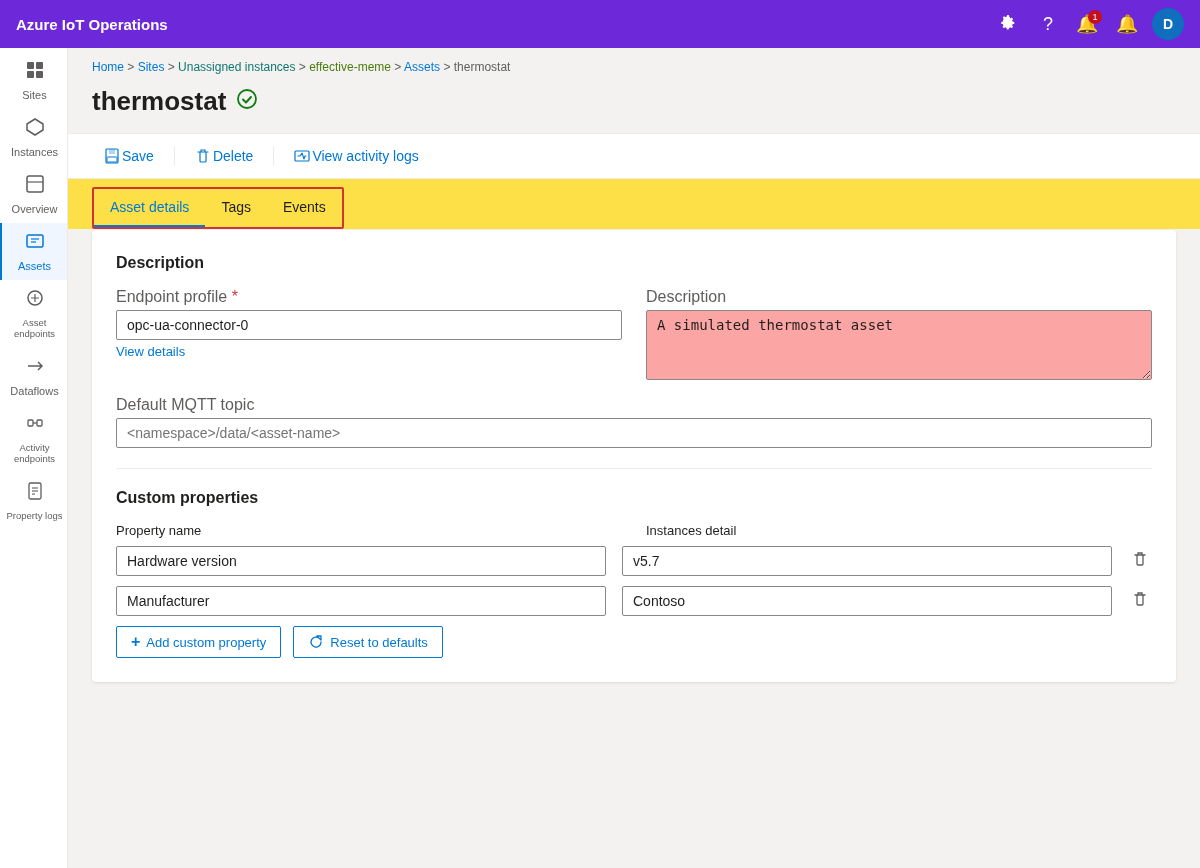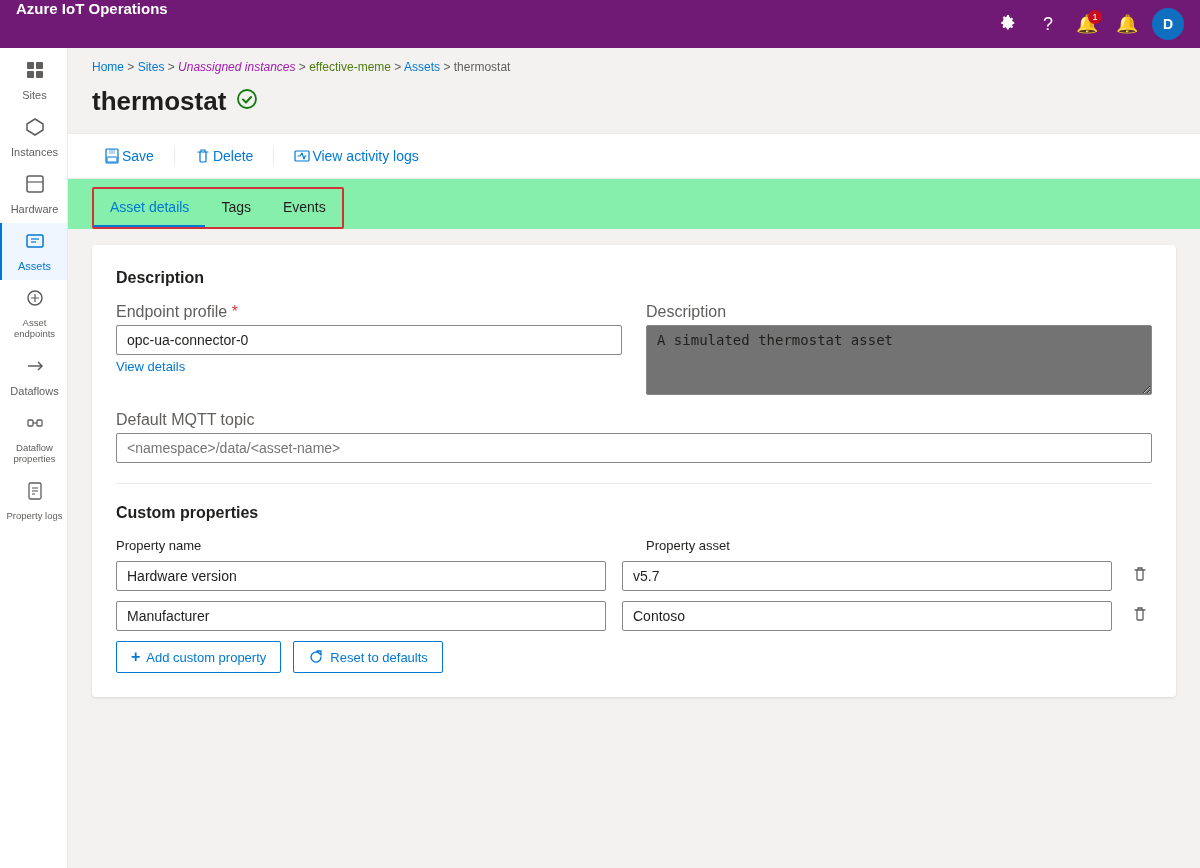--- a/index.html
+++ b/index.html
@@ -1,22 +1,23 @@
 <!DOCTYPE html>
 <html><head>
   <meta charset="utf-8">
   <style>
     * { box-sizing: border-box; margin: 0; padding: 0; }
     body { font-family: 'Segoe UI', sans-serif; font-size: 14px; background: #f3f2f1; display: flex; flex-direction: column; height: 868px; overflow: hidden; }
 
     
     .top-nav {
-      background: #701a75;
+      background: #6d28d9;
       height: 48px;
       display: flex;
+      align-items: center;
       padding: 0 16px;
       flex-shrink: 0;
     }
     .top-nav-title {
       color: white;
       font-size: 15px;
       font-weight: 600;
       flex: 1;
     }
     .top-nav-icons {
@@ -155,21 +156,21 @@
     .toolbar-divider {
       width: 1px;
       height: 20px;
       background: #edebe9;
       margin: 0 4px;
     }
 
     
     .tabs-container {
       padding: 0 24px;
-      background: #86efac;
+      background: #fde047;
     }
     .tabs-wrapper {
       display: inline-flex;
       border: 2px solid #d13438;
       border-radius: 2px;
       margin-top: 8px;
       margin-bottom: 0;
     }
     .tab {
       padding: 10px 16px;
@@ -180,21 +181,21 @@
       white-space: nowrap;
     }
     .tab.active {
       color: #0078d4;
       border-bottom: 2px solid #0078d4;
       font-weight: 500;
     }
 
     
     .main-card {
-      margin: 16px 24px;
+      margin: 1px 24px;
       background: white;
       border-radius: 4px;
       padding: 24px;
       box-shadow: 0 1px 3px rgba(0,0,0,0.1);
     }
 
     .section-title {
       font-size: 16px;
       font-weight: 600;
       color: #201f1e;
@@ -225,21 +226,21 @@
       color: #201f1e;
       background: white;
       outline: none;
     }
     .form-textarea {
       border: 1px solid #8a8886;
       border-radius: 2px;
       padding: 6px 10px;
       font-size: 14px;
       color: #201f1e;
-      background: #737373;
+      background: #fca5a5;
       outline: none;
       resize: vertical;
       min-height: 70px;
     }
     .link-text {
       color: #0078d4;
       font-size: 13px;
       cursor: pointer;
       text-decoration: none;
     }
@@ -353,21 +354,21 @@
       </span>
       <span>Instances</span>
     </div>
     <div class="sidebar-item">
       <span class="sidebar-icon">
         <svg width="20" height="20" viewBox="0 0 20 20" fill="#605e5c">
             <rect x="2" y="2" width="16" height="16" rx="2" stroke="#605e5c" stroke-width="1.5" fill="none"></rect>
             <line x1="2" y1="8" x2="18" y2="8" stroke="#605e5c" stroke-width="1.2"></line>
           </svg>
       </span>
-      <span>Hardware</span>
+      <span>Overview</span>
     </div>
     <div class="sidebar-item active">
       <span class="sidebar-icon">
         <svg width="20" height="20" viewBox="0 0 20 20" fill="none">
             <rect x="2" y="4" width="16" height="12" rx="1.5" stroke="#0078d4" stroke-width="1.5"></rect>
             <line x1="6" y1="8" x2="14" y2="8" stroke="#0078d4" stroke-width="1.2"></line>
             <line x1="6" y1="11" x2="11" y2="11" stroke="#0078d4" stroke-width="1.2"></line>
           </svg>
       </span>
       <span style="color:#0078d4;">Assets</span>
@@ -390,21 +391,21 @@
       <span>Dataflows</span>
     </div>
     <div class="sidebar-item">
       <span class="sidebar-icon">
         <svg width="20" height="20" viewBox="0 0 20 20" fill="none">
             <rect x="3" y="7" width="5" height="6" rx="1" stroke="#605e5c" stroke-width="1.3"></rect>
             <rect x="12" y="7" width="5" height="6" rx="1" stroke="#605e5c" stroke-width="1.3"></rect>
             <line x1="8" y1="10" x2="12" y2="10" stroke="#605e5c" stroke-width="1.3"></line>
           </svg>
       </span>
-      <span style="font-size:9.5px;text-align:center;line-height:1.2;">Dataflow properties</span>
+      <span style="font-size:9.5px;text-align:center;line-height:1.2;">Activity endpoints</span>
     </div>
     <div class="sidebar-item">
       <span class="sidebar-icon">
         <svg width="20" height="20" viewBox="0 0 20 20" fill="none">
             <rect x="4" y="2" width="12" height="16" rx="1.5" stroke="#605e5c" stroke-width="1.3"></rect>
             <line x1="7" y1="7" x2="13" y2="7" stroke="#605e5c" stroke-width="1.1"></line>
             <line x1="7" y1="10" x2="13" y2="10" stroke="#605e5c" stroke-width="1.1"></line>
             <line x1="7" y1="13" x2="10" y2="13" stroke="#605e5c" stroke-width="1.1"></line>
           </svg>
       </span>
@@ -412,21 +413,21 @@
     </div>
   </div>
 
   <div class="content">
 
     <div class="breadcrumb">
       <a style="color:#0078d4;text-decoration:none;">Home</a>
       <span> &gt; </span>
       <a style="color:#0078d4;text-decoration:none;">Sites</a>
       <span> &gt; </span>
-      <a style="color:#a21caf;text-decoration:none;font-style:italic;">Unassigned instances</a>
+      <a style="color:#0f766e;text-decoration:none;">Unassigned instances</a>
       <span> &gt; </span>
       <a style="color:#4d7c0f;text-decoration:none;">effective-meme</a>
       <span> &gt; </span>
       <a style="color:#0078d4;text-decoration:none;">Assets</a>
       <span> &gt; </span>
       <span style="color:#605e5c;">thermostat</span>
     </div>
 
     <div class="page-header">
       <h1 class="page-title">thermostat</h1>
@@ -504,21 +505,21 @@
         </div>
       </div>
 
       <hr class="divider">
 
       <div>
         <div class="section-title">Custom properties</div>
 
         <div class="custom-props-header">
           <span>Property name</span>
-          <span>Property asset</span>
+          <span>Instances detail</span>
         </div>
 
         <div class="custom-prop-row">
           <input type="text" class="custom-prop-input" value="Hardware version" style="">
           <input type="text" class="custom-prop-input" value="v5.7" style="">
           <button class="delete-btn">
             <svg width="16" height="16" viewBox="0 0 16 16" fill="none">
                 <path d="M3 4h10M6 4V2h4v2M5 4v9a1 1 0 001 1h4a1 1 0 001-1V4" stroke="#605e5c" stroke-width="1.3" stroke-linecap="round"></path>
               </svg>
           </button>

